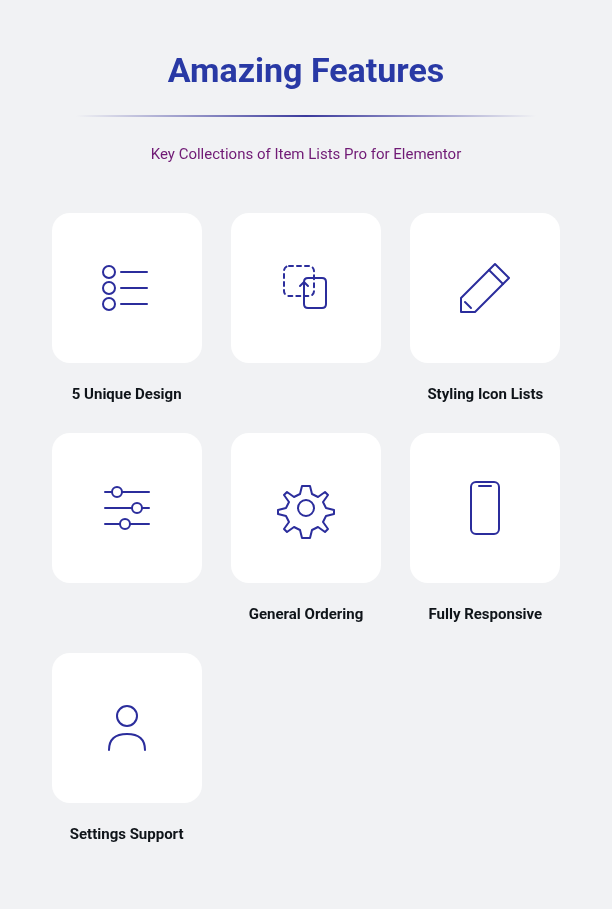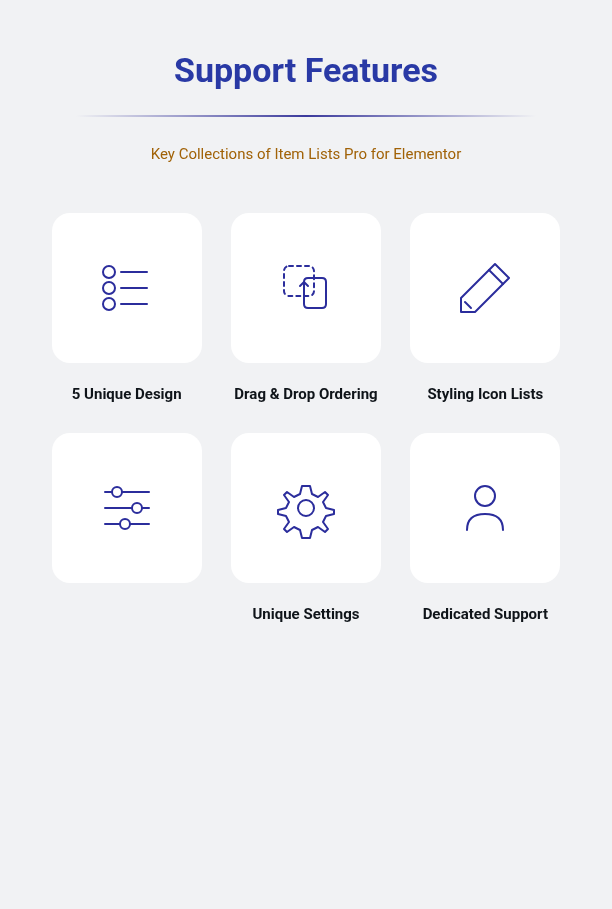--- a/index.html
+++ b/index.html
@@ -23,21 +23,21 @@
       text-align: center;
     }
     .divider {
       width: 460px;
       height: 2px;
       background: linear-gradient(to right, transparent, #3b3a9c, transparent);
       margin-bottom: 28px;
     }
     .subtitle {
       font-size: 15px;
-      color: #a16207;
+      color: #701a75;
       margin-bottom: 50px;
       text-align: center;
     }
     .grid {
       display: grid;
       grid-template-columns: repeat(3, 1fr);
       gap: 30px 8px;
       width: 100%;
       max-width: 530px;
     }
@@ -69,21 +69,21 @@
       font-size: 15px;
       font-weight: 700;
       color: #0f1419;
       text-align: center;
     }
   </style>
 </head>
 <body>
 
 <div class="container">
-  <h1 class="title">Support Features</h1>
+  <h1 class="title">Amazing Features</h1>
   <div class="divider"></div>
   <p class="subtitle">Key Collections of Item Lists Pro for Elementor</p>
 
   <div class="grid">
 
     <div class="feature">
       <div class="card">
         <svg viewBox="0 0 64 64">
           <circle cx="14" cy="16" r="6"></circle>
           <line x1="26" y1="16" x2="52" y2="16"></line>
@@ -97,21 +97,20 @@
     </div>
 
     <div class="feature">
       <div class="card">
         <svg viewBox="0 0 64 64">
           <rect x="10" y="10" width="30" height="30" rx="5" stroke-dasharray="4 4"></rect>
           <path d="M 30 26 Q 30 22 34 22 L 48 22 Q 52 22 52 26 L 52 48 Q 52 52 48 52 L 34 52 Q 30 52 30 48 Z"></path>
           <path d="M 26 30 L 30 26 L 34 30 M 30 26 L 30 38"></path>
         </svg>
       </div>
-      <div class="feature-label">Drag &amp; Drop Ordering</div>
     </div>
 
 
     <div class="feature">
       <div class="card">
         <svg viewBox="0 0 64 64">
           <path d="M 42 8 L 56 22 L 22 56 L 8 56 L 8 42 Z"></path>
           <line x1="36" y1="14" x2="50" y2="28"></line>
           <line x1="12" y1="46" x2="18" y2="52"></line>
         </svg>
@@ -132,29 +131,38 @@
       </div>
     </div>
 
     <div class="feature">
       <div class="card">
         <svg viewBox="0 0 64 64">
           <circle cx="32" cy="32" r="8"></circle>
           <path d="M 32 10 L 36 10 L 38 18 L 44 21 L 51 16 L 54 19 L 49 26 L 52 32 L 60 34 L 60 38 L 52 40 L 49 46 L 54 53 L 51 56 L 44 51 L 38 54 L 36 62 L 32 62 L 28 62 L 26 54 L 20 51 L 13 56 L 10 53 L 15 46 L 12 40 L 4 38 L 4 34 L 12 32 L 15 26 L 10 19 L 13 16 L 20 21 L 26 18 L 28 10 Z"></path>
         </svg>
       </div>
-      <div class="feature-label">Unique Settings</div>
+      <div class="feature-label">General Ordering</div>
     </div>
 
+    <div class="feature">
+      <div class="card">
+        <svg viewBox="0 0 64 64">
+          <rect x="18" y="6" width="28" height="52" rx="5"></rect>
+          <line x1="26" y1="10" x2="38" y2="10"></line>
+        </svg>
+      </div>
+      <div class="feature-label">Fully Responsive</div>
+    </div>
 
 
     <div class="feature">
       <div class="card">
         <svg viewBox="0 0 64 64">
           <circle cx="32" cy="20" r="10"></circle>
           <path d="M 14 54 Q 14 38 32 38 Q 50 38 50 54"></path>
         </svg>
       </div>
-      <div class="feature-label">Dedicated Support</div>
+      <div class="feature-label">Settings Support</div>
     </div>
 
   </div>
 </div>
 
 </body></html>

